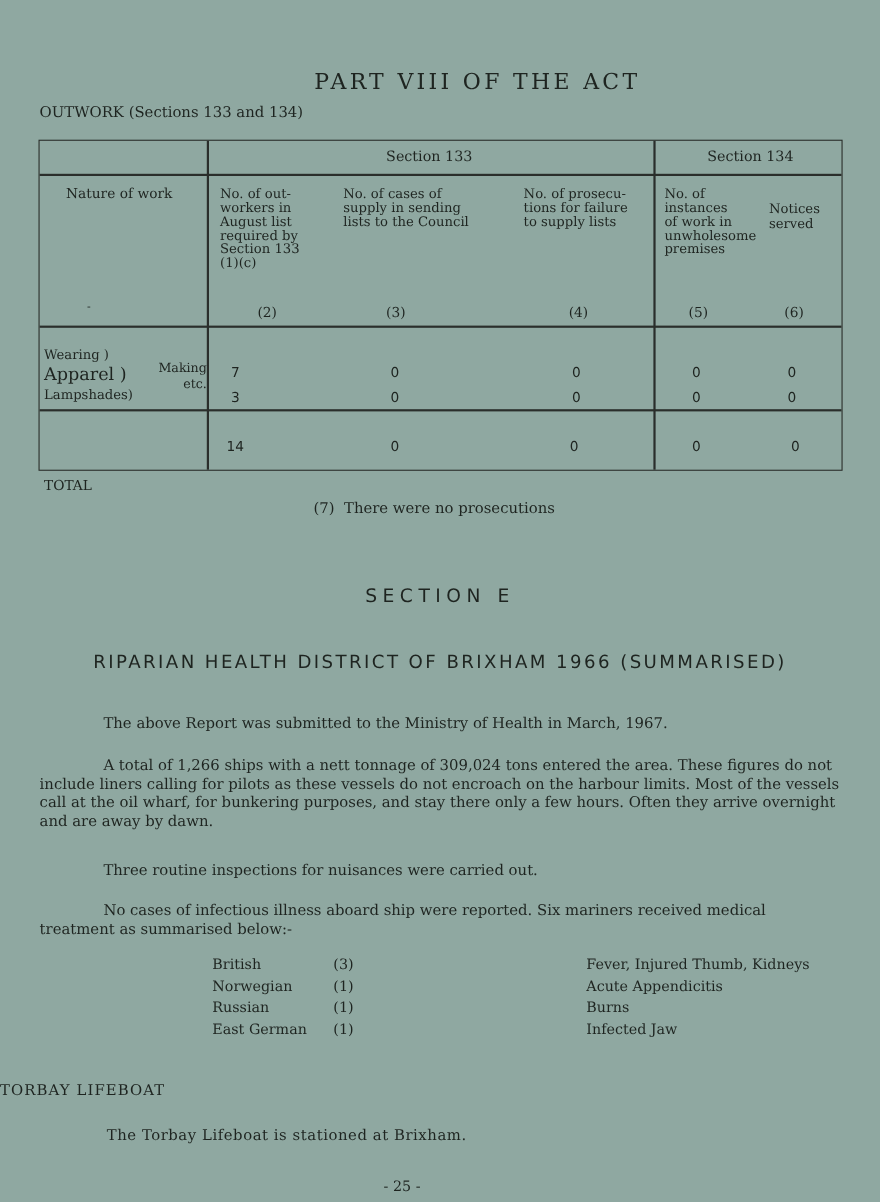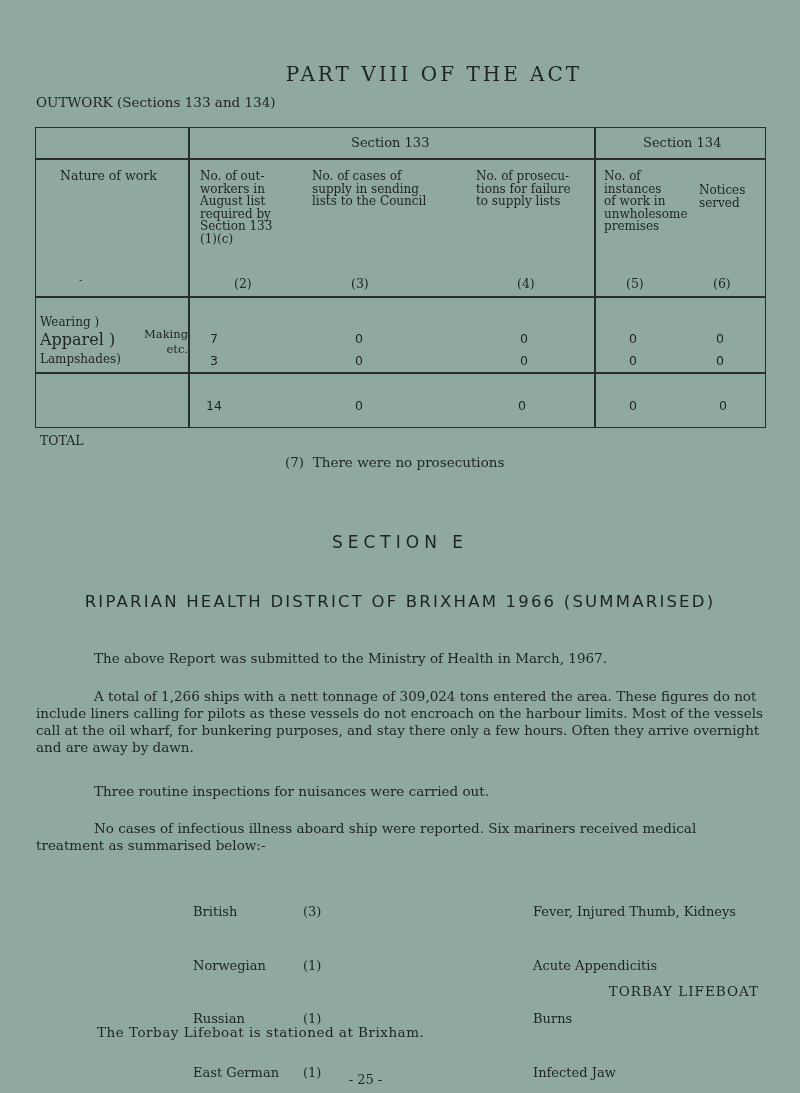--- a/index.html
+++ b/index.html
@@ -81,26 +81,26 @@
       font-size: 13.5px;
       line-height: 17px;
     }
     .indent { text-indent: 58px; }
     .cases-table {
       position: absolute;
       left: 193px; top: 868px;
       font-size: 13px;
       line-height: 19.5px;
     }
-    .cases-row { display: flex; margin-top: 34px; }
+    .cases-row { display: flex; }
     .nat { width: 110px; }
     .cnt { width: 230px; }
     .torbay {
       left: 0; width: 759px; top: 1012px;
-      text-align: right;
+      text-align: left;
       font-size: 13.5px;
       letter-spacing: 1px;
     }
     .lifeboat-note {
       left: 97px; top: 1024px;
       font-size: 13.5px;
       letter-spacing: 0.5px;
     }
     .pagenum {
       left: 0; width: 731px; top: 1072px;

